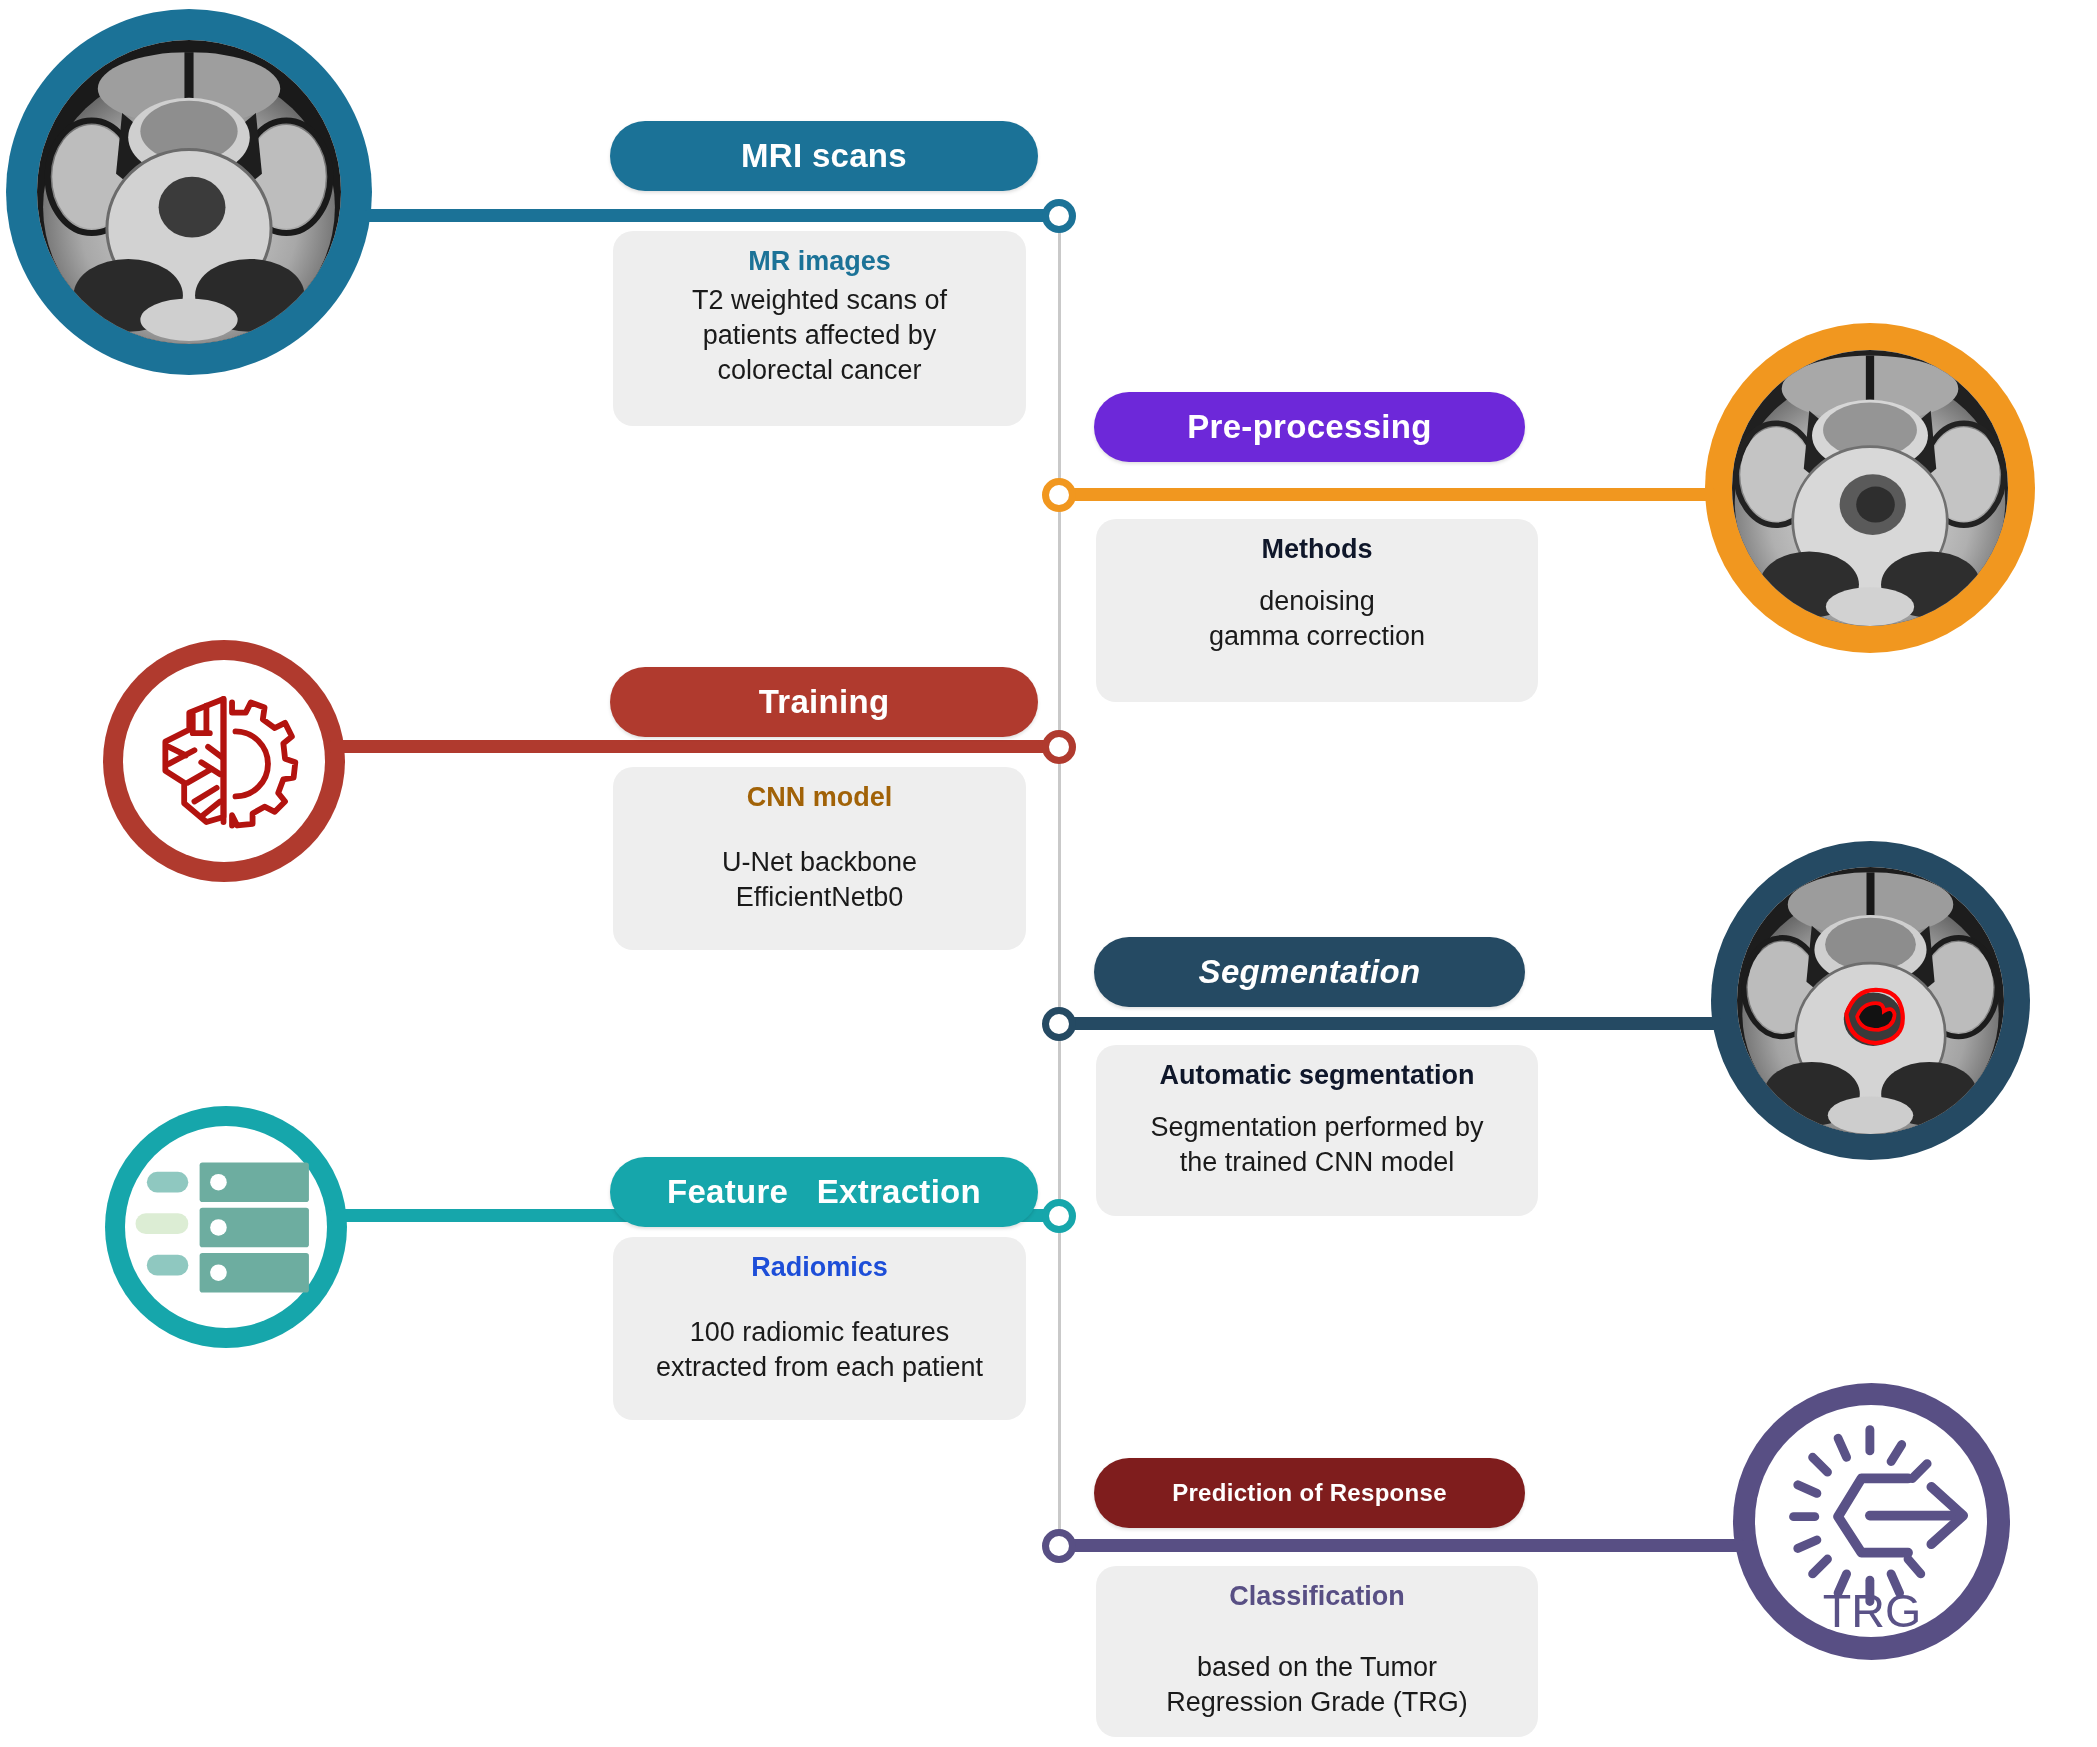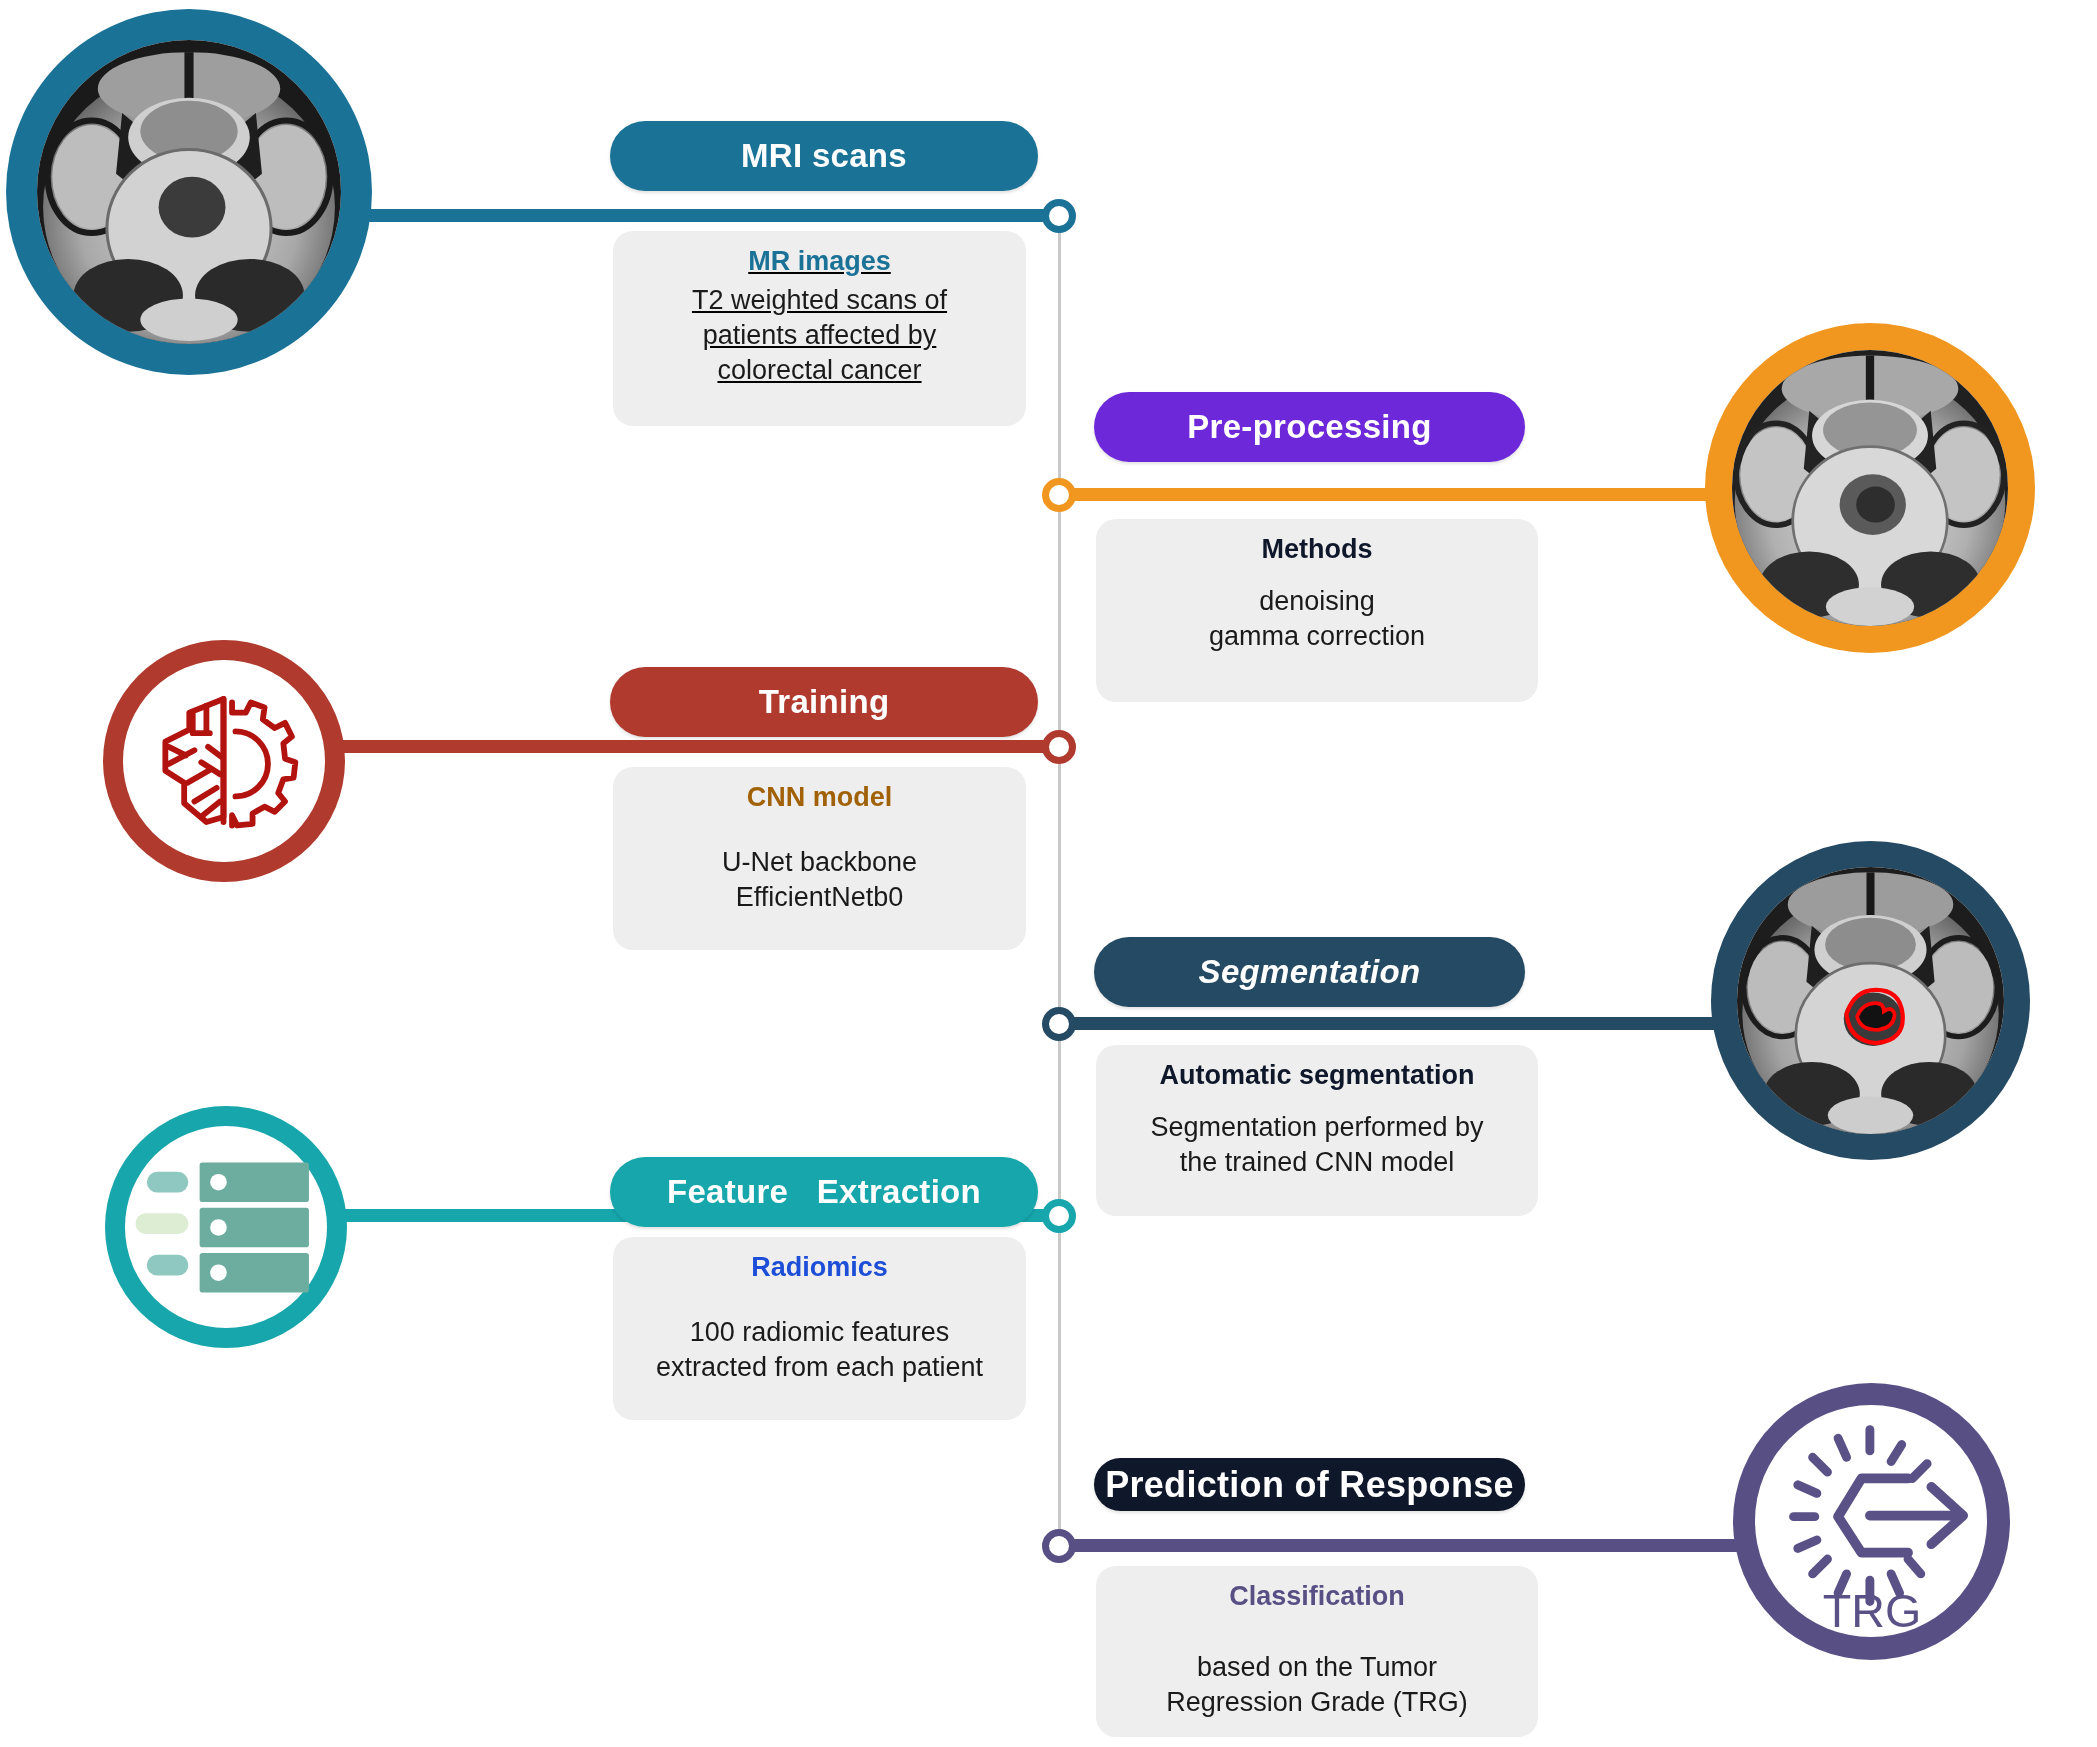--- a/index.html
+++ b/index.html
@@ -82,21 +82,21 @@
   </svg>
 </div>
 
 <div class="conn" style="left:366px;top:209px;width:696px;background:#1b7297;"></div>
 <div class="node" style="left:1042px;top:199px;border:7.7px solid #1b7297;"></div>
 
 <div class="pill" style="left:610px;top:121px;width:428px;height:70px;background:#1b7297;font-size:33px;">
   <span>MRI scans</span>
 </div>
 
-<div class="card" style="left:613px;top:231px;width:413px;height:195px;text-decoration:underline;">
+<div class="card" style="left:613px;top:231px;width:413px;height:195px;">
   <div class="ctitle" style="color:#1b7297;">MR images</div>
   <div class="cbody" style="margin-top:4.7px;">T2 weighted scans of
 patients affected by
 colorectal cancer</div>
 </div>
 
 <div class="mediacirc" style="left:1705px;top:323px;width:330px;height:330px;background:#f1971f;">
   <div class="inner" style="left:27px;top:27px;width:276px;height:276px;">
     <svg class="mri" viewBox="0 0 100 100" preserveAspectRatio="none">
       <defs>
@@ -291,21 +291,21 @@
       <line x1="49" y1="46.5" x2="92" y2="46.5" stroke="#5a5287" stroke-width="4.6" stroke-linecap="round"></line>
       <path d="M78 33 L93 46.5 L78 60" fill="none" stroke="#5a5287" stroke-width="4.6" stroke-linejoin="round" stroke-linecap="round"></path>
       <text x="50" y="99" text-anchor="middle" font-family="Liberation Sans, sans-serif" font-size="22" fill="#5a5287">TRG</text>
     </svg>
   </div>
 </div>
 
 <div class="conn" style="left:1059px;top:1539px;width:684px;background:#584f84;"></div>
 <div class="node" style="left:1042px;top:1529px;border:7.7px solid #584f84;"></div>
 
-<div class="pill" style="left:1094px;top:1458px;width:431px;height:53px;background:#0f172a;font-size:36px;">
+<div class="pill" style="left:1094px;top:1458px;width:431px;height:70px;background:#7f1d1d;font-size:24px;">
   <span>Prediction of Response</span>
 </div>
 
 <div class="card" style="left:1096px;top:1566px;width:442px;height:171px;gap:19px;">
   <div class="ctitle" style="color:#584f84;">Classification</div>
   <div class="cbody">based on the Tumor
 Regression Grade (TRG)</div>
 </div>
 
 

